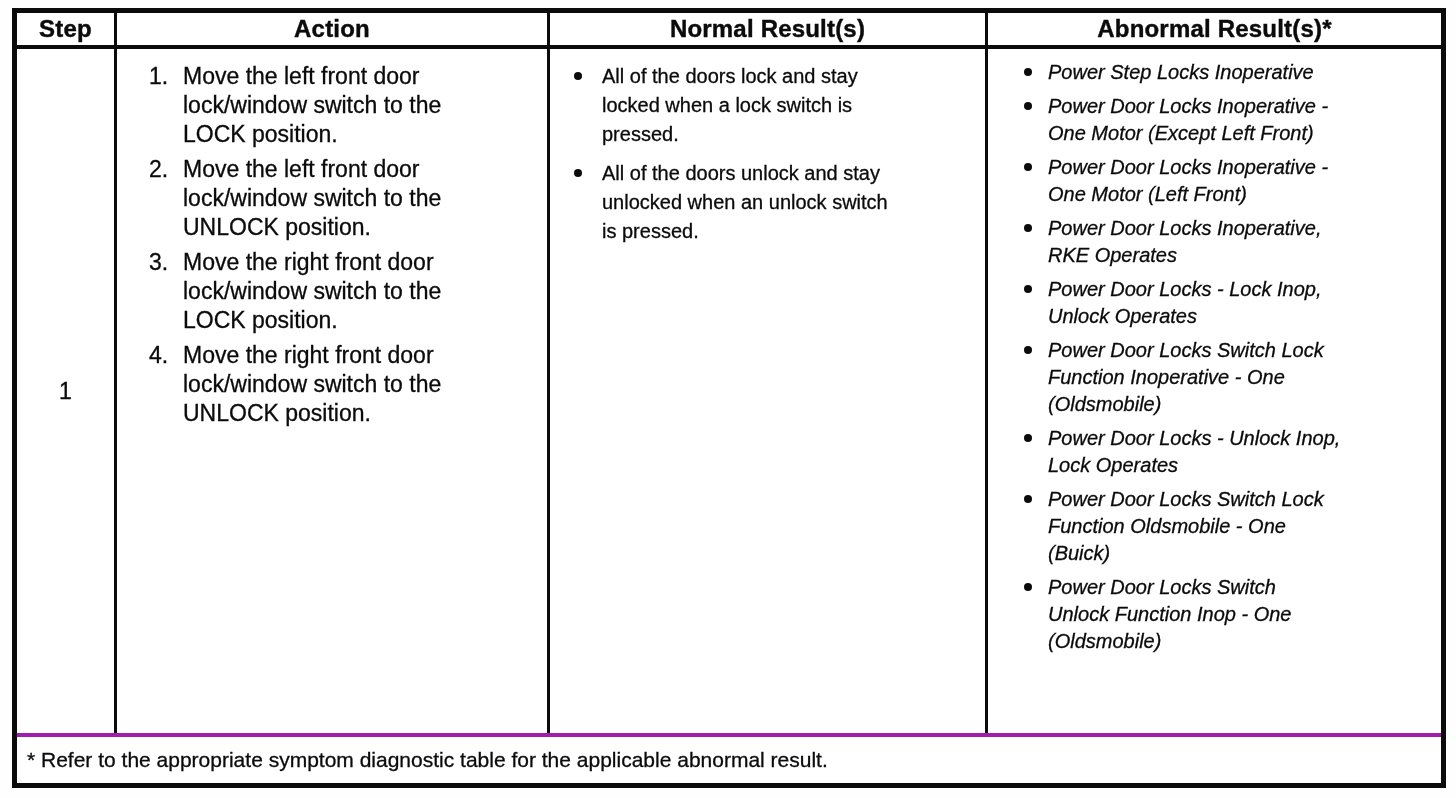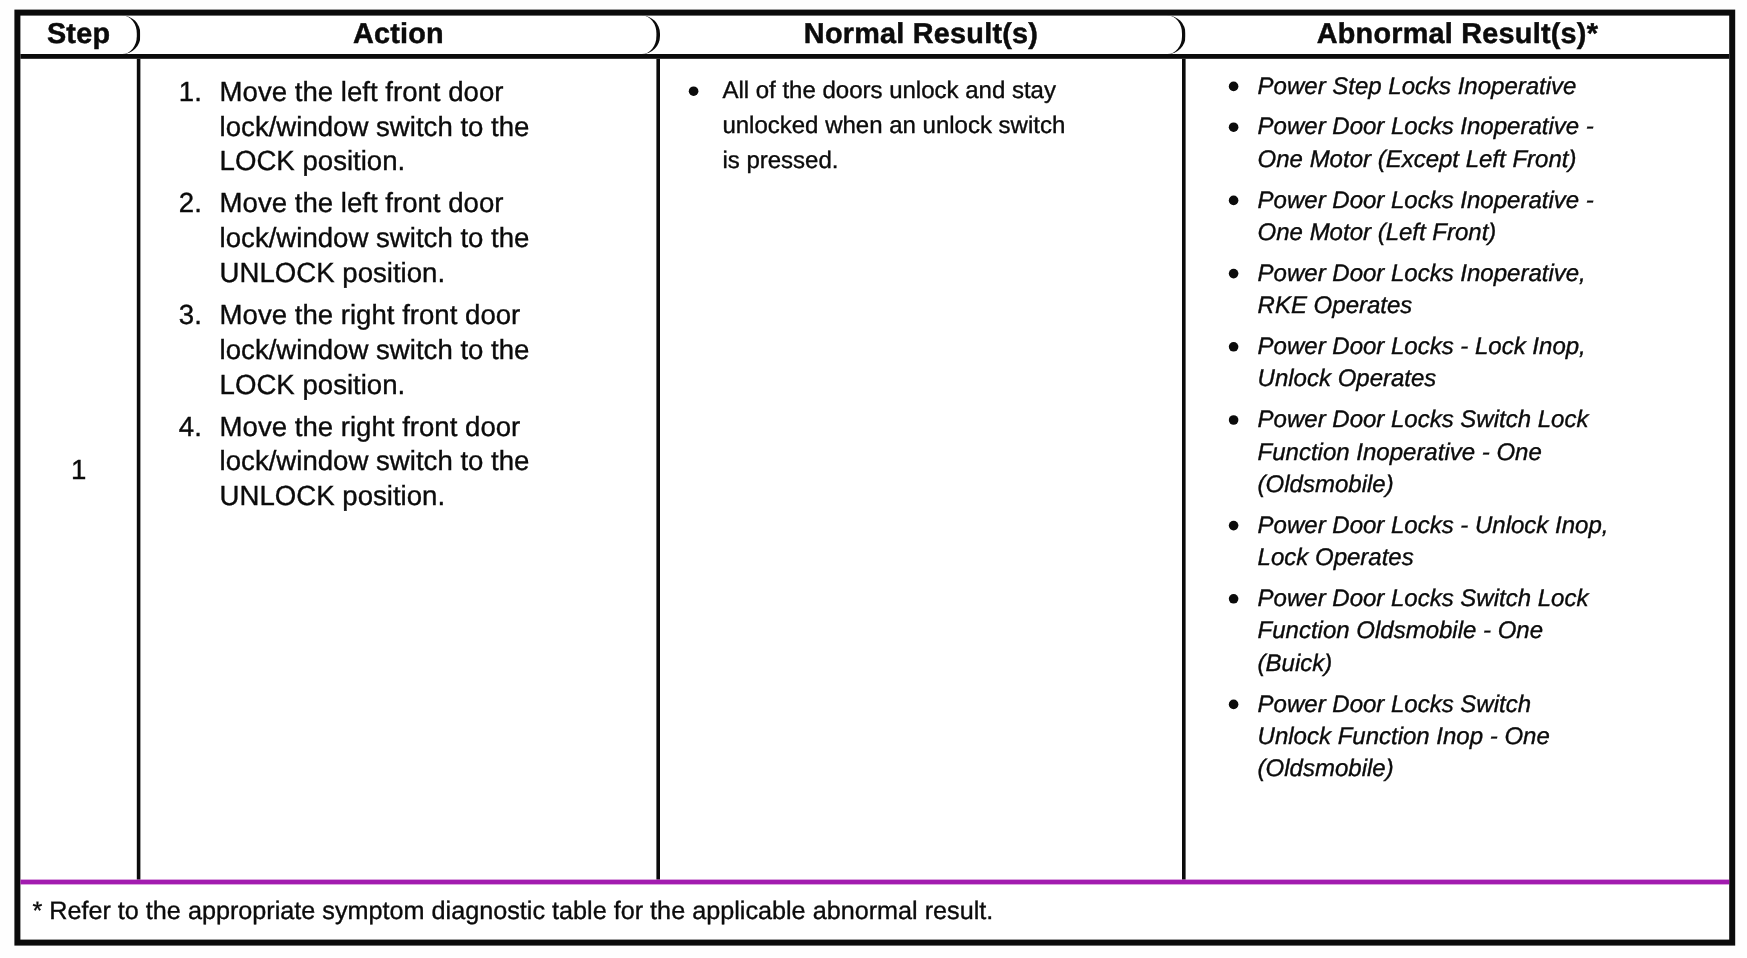--- a/index.html
+++ b/index.html
@@ -41,21 +41,20 @@
   }
   .hcell {
     display: flex;
     align-items: center;
     justify-content: center;
     font-weight: bold;
     font-size: 24px;
     letter-spacing: 0.2px;
     -webkit-text-stroke: 0.4px #0b0b0b;
     box-sizing: border-box;
-    border-radius: 15px;
   }
   .body-row {
     flex: 1 1 auto;
     min-height: 0;
   }
   .cell {
     box-sizing: border-box;
     overflow: hidden;
   }
   .cell.divider { border-right: 3px solid #0b0b0b; }
@@ -165,20 +164,21 @@
         <ol class="action-list">
             <li class="action-item">Move the left front door lock/window switch to the LOCK position.</li>
             <li class="action-item">Move the left front door lock/window switch to the UNLOCK position.</li>
             <li class="action-item">Move the right front door lock/window switch to the LOCK position.</li>
             <li class="action-item">Move the right front door lock/window switch to the UNLOCK position.</li>
           </ol>
       </div>
 
       <div class="cell divider">
         <ul class="bullet-list normal-list">
+            <li class="bullet-item">All of the doors lock and stay locked when a lock switch is pressed.</li>
             <li class="bullet-item">All of the doors unlock and stay unlocked when an unlock switch is pressed.</li>
           </ul>
       </div>
 
       <div class="cell">
         <ul class="bullet-list abnormal-list">
             <li class="bullet-item">Power Step Locks Inoperative</li>
             <li class="bullet-item">Power Door Locks Inoperative - One Motor (Except Left Front)</li>
             <li class="bullet-item">Power Door Locks Inoperative - One Motor (Left Front)</li>
             <li class="bullet-item">Power Door Locks Inoperative, RKE Operates</li>

